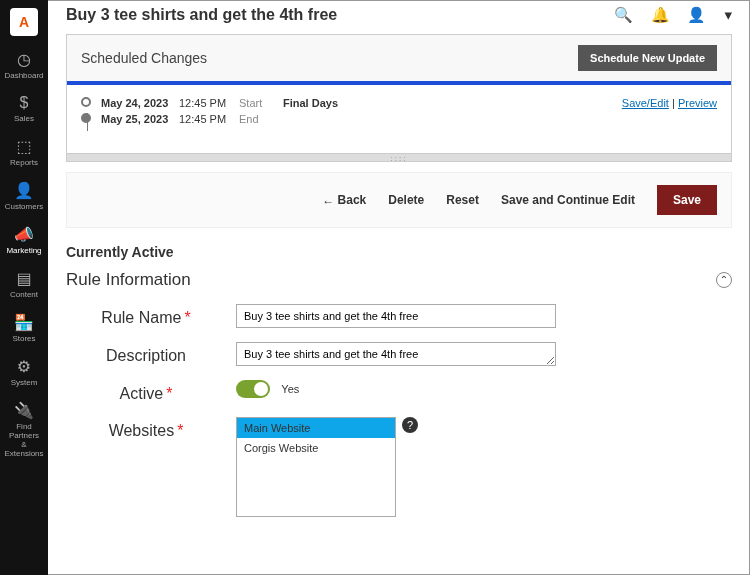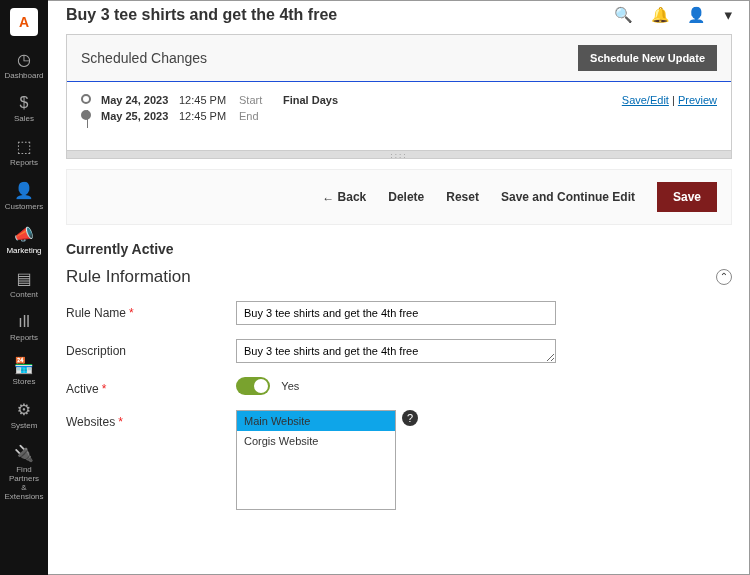--- a/index.html
+++ b/index.html
@@ -8,21 +8,21 @@
 .logo{width:28px;height:28px;background:#fff;border-radius:4px;margin:6px auto 8px;display:flex;align-items:center;justify-content:center;color:#eb5202;font-weight:bold;font-size:14px}
 .nav-item{padding:6px 2px 8px;cursor:pointer;color:#a8a8a8}
 .nav-item.active{color:#fff}
 .nav-item .ico{font-size:16px;display:block;margin-bottom:2px}
 .nav-item .lbl{font-size:8px;line-height:9px;display:block}
 .main{position:absolute;left:48px;top:0;right:0;bottom:0;overflow:hidden}
 .top{display:flex;align-items:center;padding:6px 18px 4px}
 .title{font-size:16px;font-weight:bold;flex:1}
 .top-ico{font-size:15px;margin-left:18px;cursor:pointer}
 .panel{border:1px solid #ccc;margin:6px 18px 0;background:#f8f8f8}
-.panel-head{display:flex;align-items:center;padding:10px 14px;border-bottom:1px solid #1d4ed8}
+.panel-head{display:flex;align-items:center;padding:10px 14px;border-bottom:4px solid #1d4ed8}
 .panel-head h3{font-size:14px;font-weight:normal;flex:1;color:#444}
 .btn-dark{background:#555;color:#fff;border:none;padding:7px 12px;font-size:11px;font-weight:bold;cursor:pointer}
 .timeline{padding:12px 14px 24px;background:#fff;position:relative}
 .tl-row{display:flex;align-items:flex-start;font-size:11px;margin-bottom:4px}
 .tl-dot{width:10px;height:10px;border:2px solid #777;border-radius:50%;margin-right:10px}
 .tl-dot.fill{background:#777}
 .tl-line{position:absolute;left:20px;top:28px;width:1px;height:18px;background:#777}
 .tl-date{font-weight:bold;width:78px}
 .tl-time{width:60px;color:#333}
 .tl-lab{width:44px;color:#888}
@@ -33,21 +33,21 @@
 .actions{margin:10px 18px 0;border:1px solid #eee;background:#fafafa;padding:12px 14px;display:flex;justify-content:flex-end;align-items:center;gap:22px;font-size:12px}
 .actions .act{cursor:pointer;font-weight:bold;color:#333}
 .actions .back::before{content:"← ";font-weight:bold}
 .btn-orange{background:#7f1d1d;color:#fff;border:none;padding:8px 16px;font-size:12px;font-weight:bold;cursor:pointer}
 .section-title{font-size:14px;font-weight:bold;margin:16px 18px 8px;color:#333}
 .rule-head{display:flex;align-items:center;margin:10px 18px 14px}
 .rule-head h4{font-size:17px;font-weight:normal;flex:1}
 .collapse{width:16px;height:16px;border:1px solid #888;border-radius:50%;text-align:center;line-height:13px;font-size:10px;cursor:pointer}
 .form{margin:0 18px}
 .frow{display:flex;align-items:flex-start;margin-bottom:14px}
-.flabel{width:170px;text-align:left;padding-right:10px;padding-top:5px;font-size:12px;color:#333}
+.flabel{width:170px;text-align:center;padding-right:10px;padding-top:5px;font-size:16px;color:#333}
 .req{color:#e22;margin-left:3px}
 .finput{width:320px;padding:5px 7px;border:1px solid #aaa;font-size:11px}
 textarea.finput{height:24px;resize:both}
 .toggle{width:34px;height:18px;background:#79a22e;border-radius:10px;position:relative;display:inline-block;vertical-align:middle;cursor:pointer}
 .toggle::after{content:"";width:14px;height:14px;background:#fff;border-radius:50%;position:absolute;right:2px;top:2px}
 .toggle-lbl{margin-left:8px;font-size:11px;vertical-align:middle}
 .multisel{width:160px;height:100px;border:1px solid #aaa;font-size:11px;background:#fff}
 .multisel .opt{padding:4px 7px;cursor:pointer}
 .multisel .opt.sel{background:#0ea5e9}
 .help{display:inline-block;width:16px;height:16px;background:#333;color:#fff;border-radius:50%;text-align:center;line-height:16px;font-size:11px;margin-left:6px;vertical-align:top;cursor:pointer}
@@ -73,24 +73,20 @@
       <span class="ico">👤</span>
       <span class="lbl">Customers</span>
     </div>
   <div class="nav-item active">
       <span class="ico">📣</span>
       <span class="lbl">Marketing</span>
     </div>
   <div class="nav-item">
       <span class="ico">▤</span>
       <span class="lbl">Content</span>
-    </div>
-  <div class="nav-item">
-      <span class="ico">ıll</span>
-      <span class="lbl">Reports</span>
     </div>
   <div class="nav-item">
       <span class="ico">🏪</span>
       <span class="lbl">Stores</span>
     </div>
   <div class="nav-item">
       <span class="ico">⚙</span>
       <span class="lbl">System</span>
     </div>
   <div class="nav-item">

